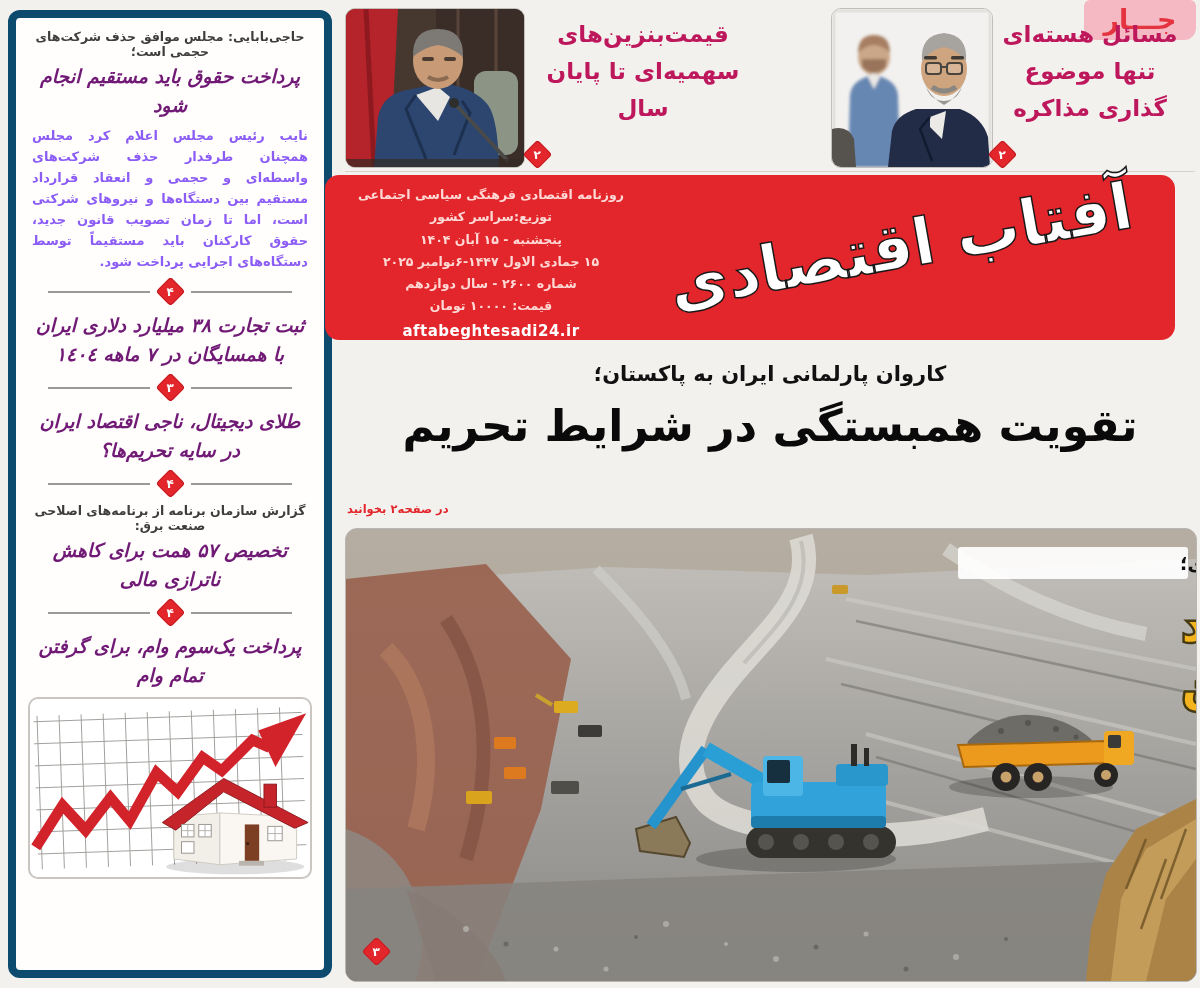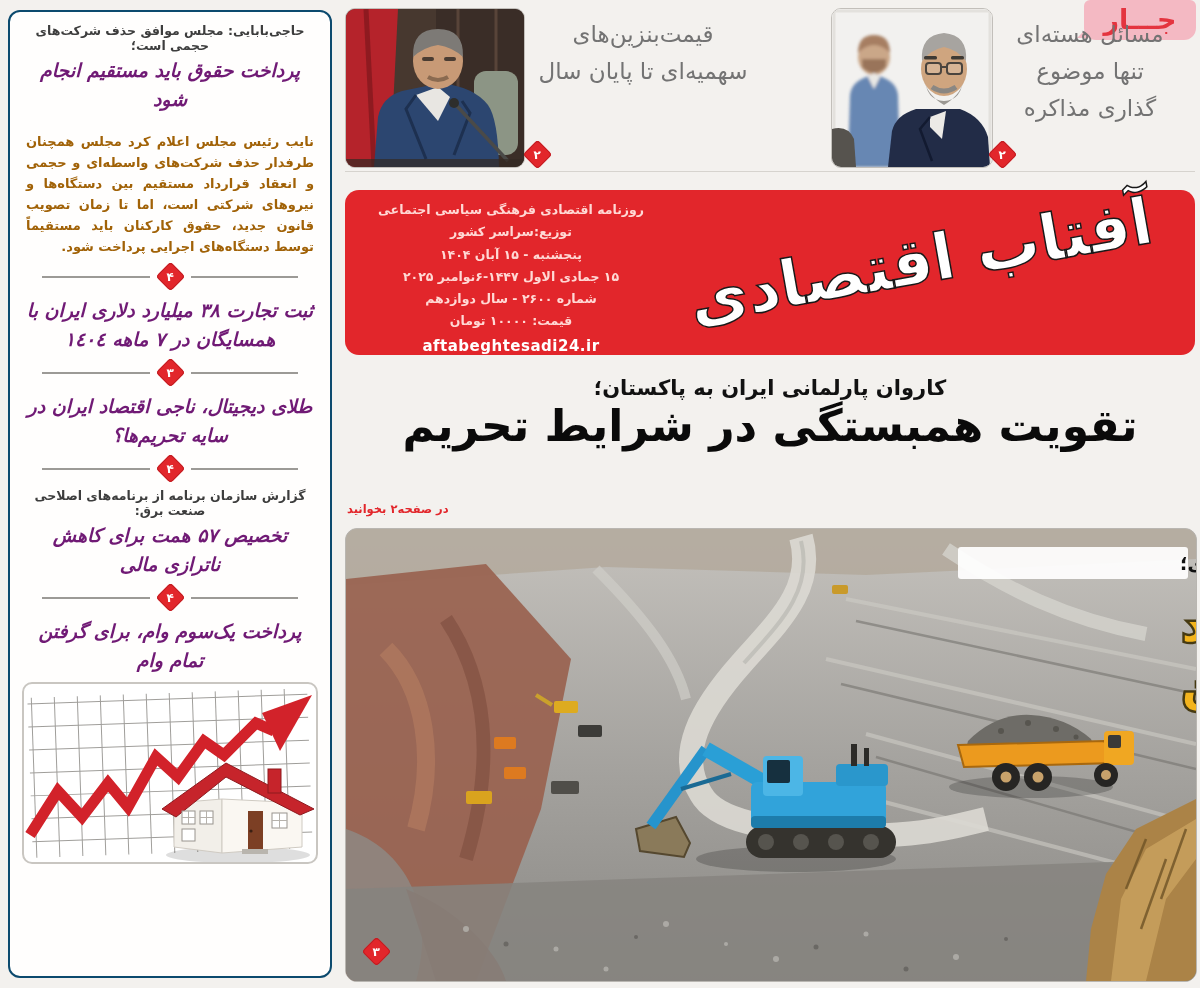--- a/index.html
+++ b/index.html
@@ -3,64 +3,64 @@
 <meta charset="utf-8">
 <style>
   html,body{margin:0;padding:0;background:#e9e7e3;}
   #page{position:relative;width:1200px;height:988px;background:#f3f1ee;overflow:hidden;
         font-family:"DejaVu Sans","Liberation Sans",sans-serif;}
   .abs{position:absolute;}
   .rtl{direction:rtl;}
 
   
   .left-col{left:8px;top:10px;width:324px;height:968px;background:#fffefd;
-            border:2px solid #0c4a6e;border-radius:12px;box-sizing:border-box;
+            border:8px solid #0c4a6e;border-radius:12px;box-sizing:border-box;
             padding:8px 10px 4px;direction:rtl;text-align:center;}
   .kicker-sm{font-size:12.5px;font-weight:bold;color:#3d3d3d;margin:3px 0 2px;}
   .col-headline{font-size:19px;font-weight:bold;color:#701a75;line-height:1.5;margin:3px 2px;font-style:italic;}
-  .col-body{font-size:13px;font-weight:bold;color:#a16207;line-height:1.62;
-            text-align:justify;margin:18px 6px 4px;}
+  .col-body{font-size:13px;font-weight:bold;color:#8b5cf6;line-height:1.62;
+            text-align:justify;margin:6px 6px 4px;}
   .divider{display:flex;align-items:center;margin:9px 22px;}
   .dline{flex:1;height:2px;background:#9c9a96;}
   .badge{width:21px;height:21px;background:#e2262b;border-radius:4px;
          transform:rotate(45deg);display:flex;align-items:center;justify-content:center;
          margin:0 10px;flex:none;box-shadow:0 0 0 1px #c01d22 inset;}
   .badge>span{transform:rotate(-45deg);color:#fff;font-size:12px;font-weight:bold;line-height:1;}
   .chart-box{border:2px solid #c9c6c1;border-radius:10px;margin:8px 2px 2px;height:178px;
              background:#fff;overflow:hidden;}
 
   
   .photo-frame{border:1px solid #c2bfba;border-radius:10px;overflow:hidden;background:#ddd;}
   .photo-fuel{left:345px;top:8px;width:178px;height:158px;}
   .photo-nuclear{left:831px;top:8px;width:160px;height:158px;}
-  .top-headline{font-size:23px;font-weight:normal;color:#737373;line-height:1.6;
+  .top-headline{font-size:23px;font-weight:bold;color:#be185d;line-height:1.6;
                 text-align:center;z-index:2;}
   .fuel-headline{left:523px;top:16px;width:240px;}
   .nuclear-headline{left:988px;top:16px;width:204px;}
   .corner-badge{z-index:3;}
   .jar{right:4px;top:0;width:112px;height:40px;background:#f4b9c3;z-index:1;
        border-radius:6px 6px 12px 12px;text-align:center;}
   .jar-label{color:#e4343f;font-weight:bold;font-size:27px;line-height:40px;letter-spacing:1px;}
   .jar:after{content:"";position:absolute;left:-7px;bottom:2px;width:0;height:0;
              border:9px solid transparent;border-right-color:#f4b9c3;border-bottom-color:#f4b9c3;}
 
   .hr-top{left:345px;top:171px;width:850px;height:1px;background:#d6d3ce;}
 
   
-  .masthead{left:345px;top:175px;width:850px;height:165px;background:#e2262b;border-radius:14px;margin-top:15px;}
+  .masthead{left:325px;top:175px;width:850px;height:165px;background:#e2262b;border-radius:14px;}
   .mast-info{position:absolute;left:14px;top:9px;width:304px;direction:rtl;text-align:center;
              color:#ffd9d5;font-size:12.5px;font-weight:bold;line-height:1.78;}
   .mast-url{font-size:15px;color:#ffffff;letter-spacing:.5px;direction:ltr;}
   .mast-logo{position:absolute;right:40px;top:34px;color:#fff;font-size:64px;font-weight:bold;
              direction:rtl;white-space:nowrap;transform:rotate(-10deg);
              -webkit-text-stroke:1.5px #181818;}
 
   
   .lead-kicker{left:345px;top:362px;width:850px;text-align:center;font-size:21px;
-               font-weight:bold;color:#111;margin-top:14px;}
+               font-weight:bold;color:#111;}
   .lead-headline{left:345px;top:392px;width:850px;text-align:center;font-size:44px;
                  font-weight:bold;color:#0a0a0a;line-height:1.55;}
   .lead-note{left:347px;top:502px;font-size:11.5px;font-weight:bold;color:#e2262b;text-align:right;}
 
   
   .main-photo{left:345px;top:528px;width:850px;height:452px;border-radius:12px;overflow:hidden;
               border:1px solid #b9b6b1;background:#9a9894;}
   .photo-badge{position:absolute;left:10px;top:412px;}
 </style>
 </head>

